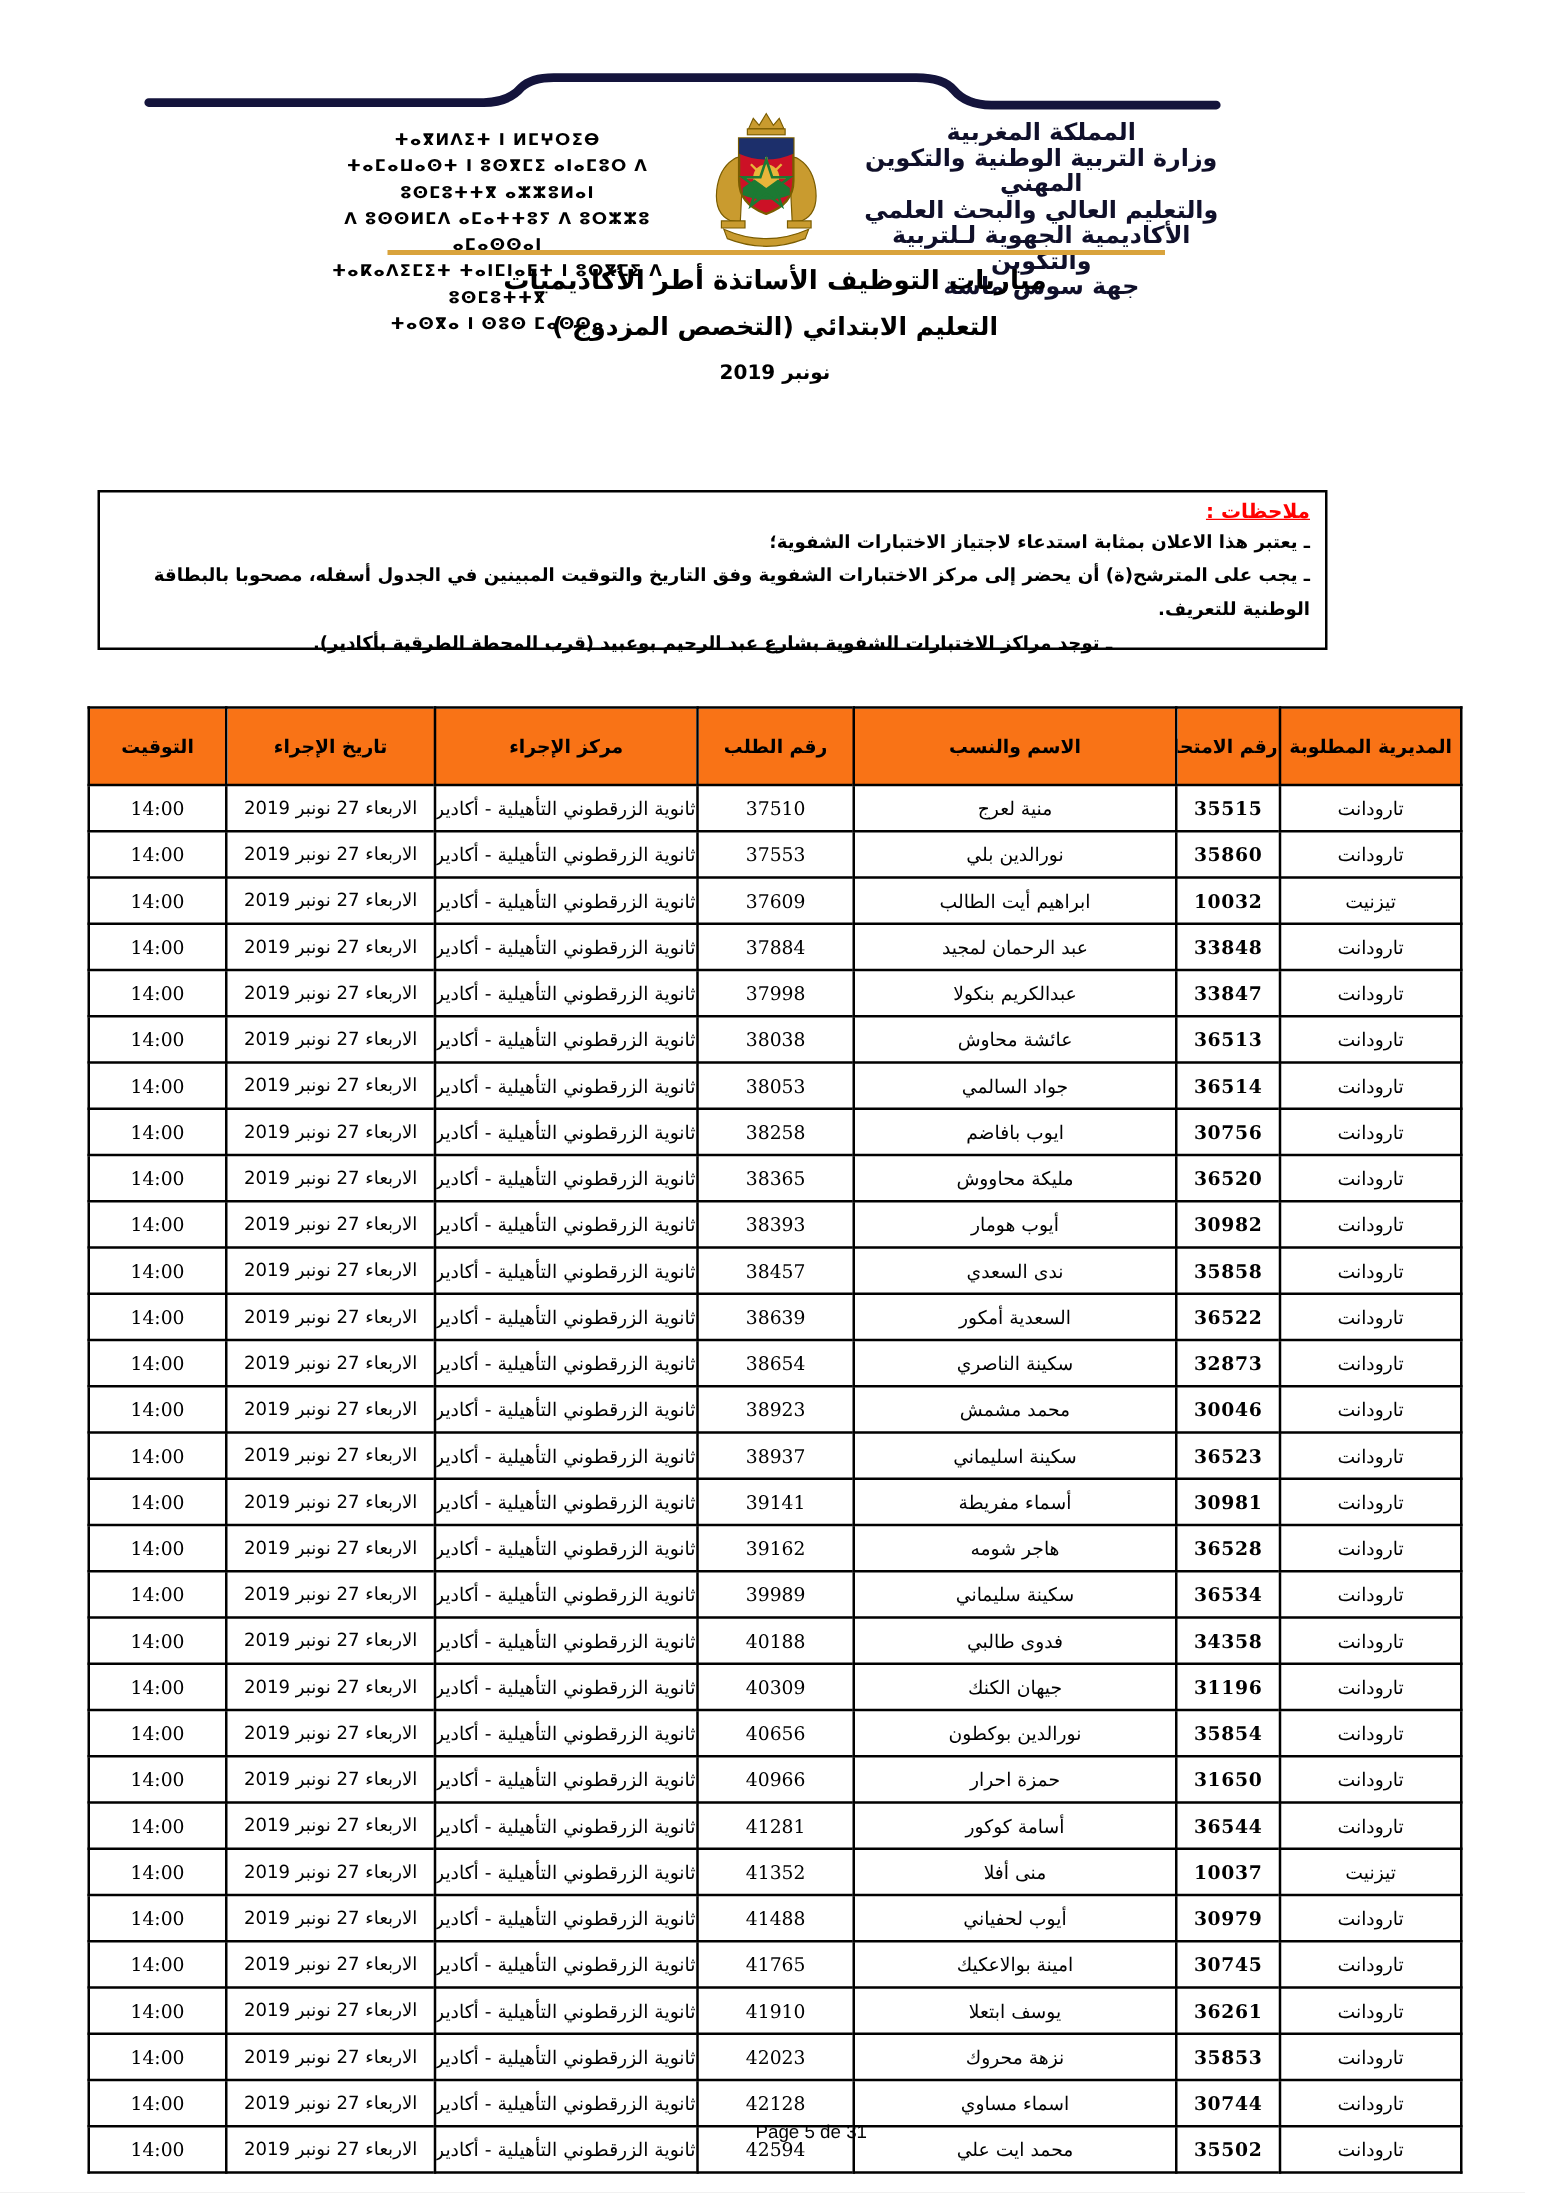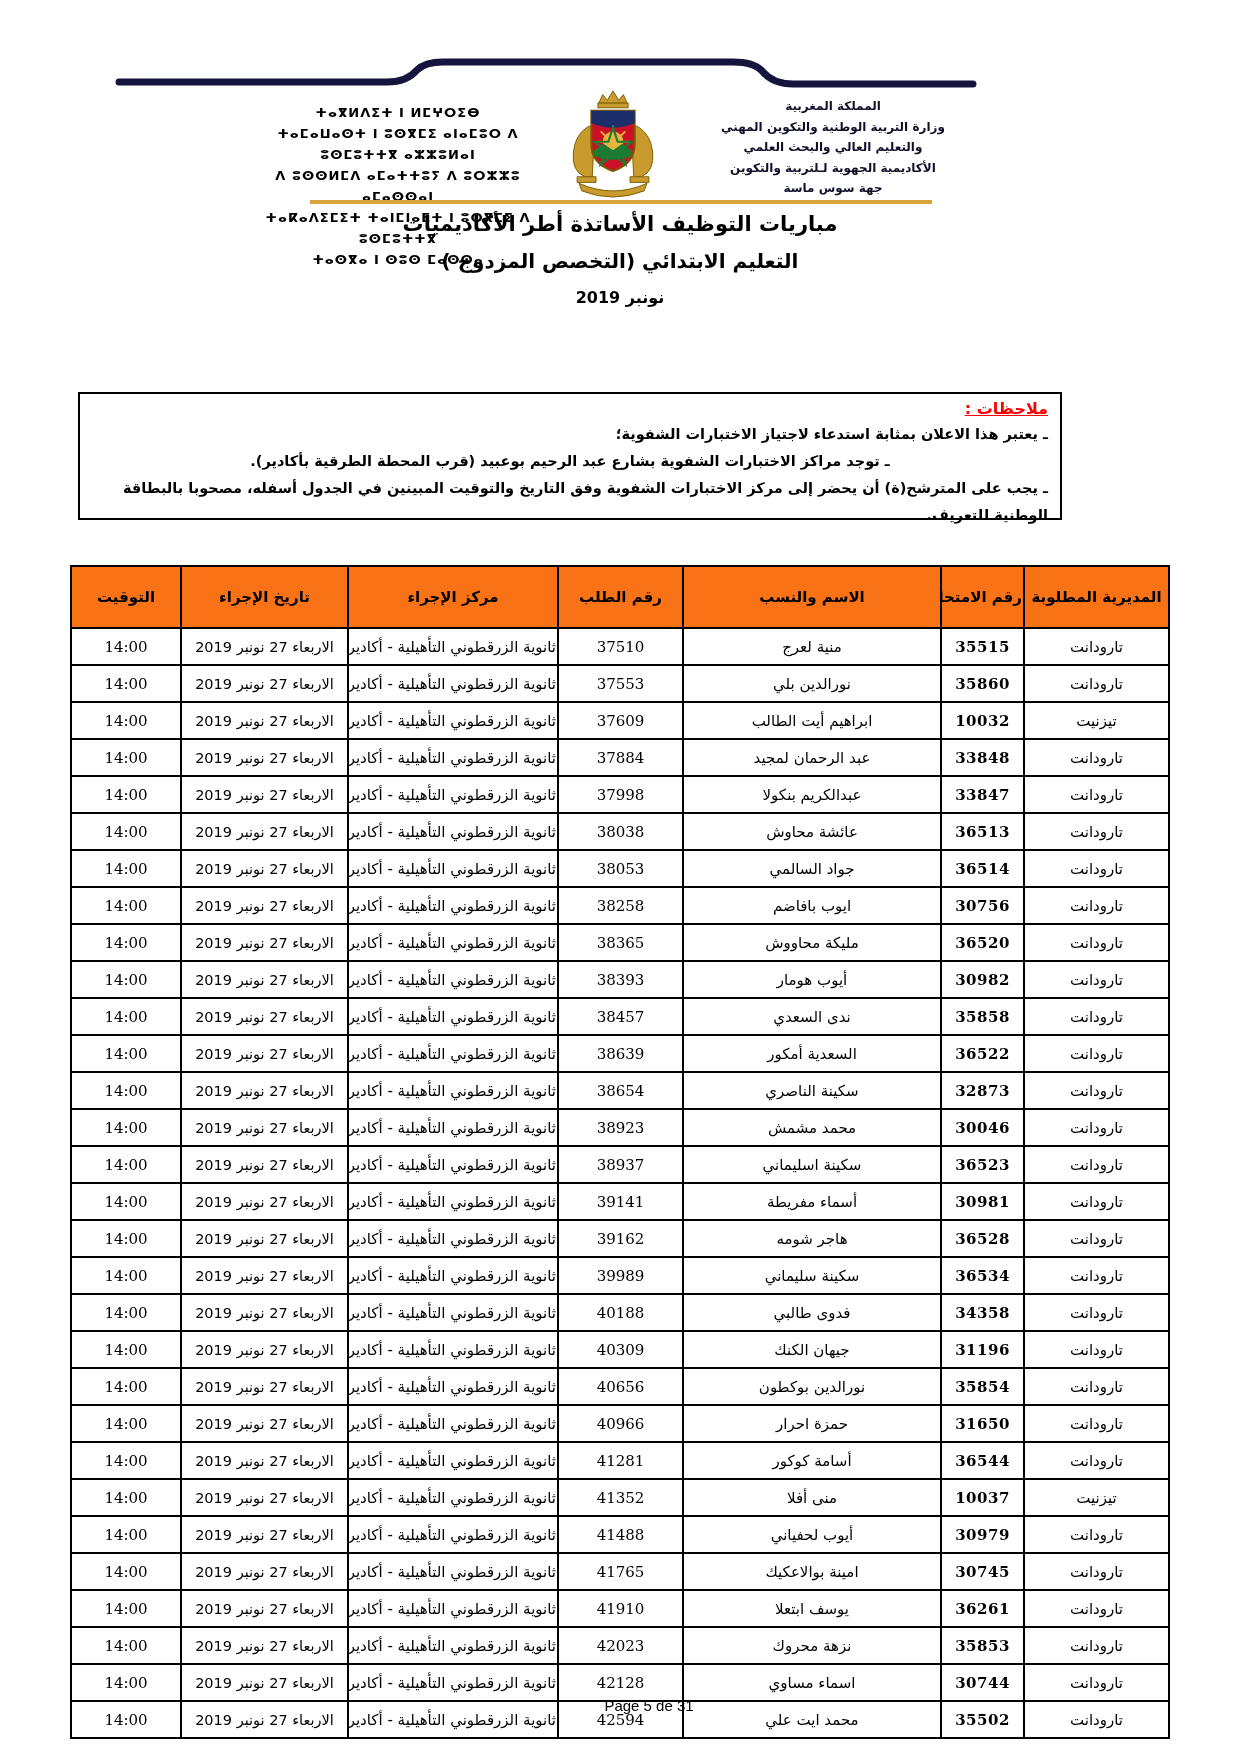--- a/index.html
+++ b/index.html
@@ -16,21 +16,21 @@
   .banner{position:absolute;left:105px;top:54px;width:890px;height:46px;}
   
   .tifinagh-block{
     position:absolute;left:238px;top:102px;width:320px;
     text-align:center;font-weight:bold;font-size:13px;line-height:21px;
     color:#000000;letter-spacing:1px;
   }
   .arabic-block{
     position:absolute;left:672px;top:96px;width:322px;
     direction:rtl;text-align:center;font-weight:bold;
-    font-size:12px;line-height:20.5px;color:#10102a;
+    font-size:19px;line-height:20.5px;color:#10102a;
   }
   .emblem{position:absolute;left:556px;top:88px;width:114px;height:118px;}
   .gold-line{position:absolute;left:310px;top:200px;width:622px;height:4px;background:#d9a33c;}
   
   .title{position:absolute;left:0;width:100%;text-align:center;direction:rtl;font-weight:bold;}
   .title-1{top:212px;font-size:21px;}
   .title-2{top:249px;font-size:20px;}
   .title-3{top:288px;font-size:16px;}
   .title-4{top:316px;font-size:23px;}
   
@@ -130,22 +130,22 @@
   <div class="gold-line"></div>
 
   <div class="title title-1">مباريات التوظيف الأساتذة أطر الأكاديميات</div>
   <div class="title title-2">التعليم الابتدائي (التخصص المزدوج )</div>
   <div class="title title-3">نونبر 2019</div>
 
   <div class="notes-box">
     <div class="notes-title">ملاحظات :</div>
     <div>
         <div class="note-line">ـ يعتبر هذا الاعلان بمثابة استدعاء لاجتياز الاختبارات الشفوية؛</div>
+        <div class="note-line">ـ يجب على المترشح(ة) أن يحضر إلى مركز الاختبارات الشفوية وفق التاريخ والتوقيت المبينين في الجدول أسفله، مصحوبا بالبطاقة الوطنية للتعريف.</div>
         <div class="note-line centered">ـ توجد مراكز الاختبارات الشفوية بشارع عبد الرحيم بوعبيد (قرب المحطة الطرقية بأكادير).</div>
-        <div class="note-line">ـ يجب على المترشح(ة) أن يحضر إلى مركز الاختبارات الشفوية وفق التاريخ والتوقيت المبينين في الجدول أسفله، مصحوبا بالبطاقة الوطنية للتعريف.</div>
       </div>
   </div>
 
   <table class="results">
     <colgroup>
       <col style="width:145px">
         <col style="width:83px">
         <col style="width:258px">
       <col style="width:125px">
         <col style="width:210px">

